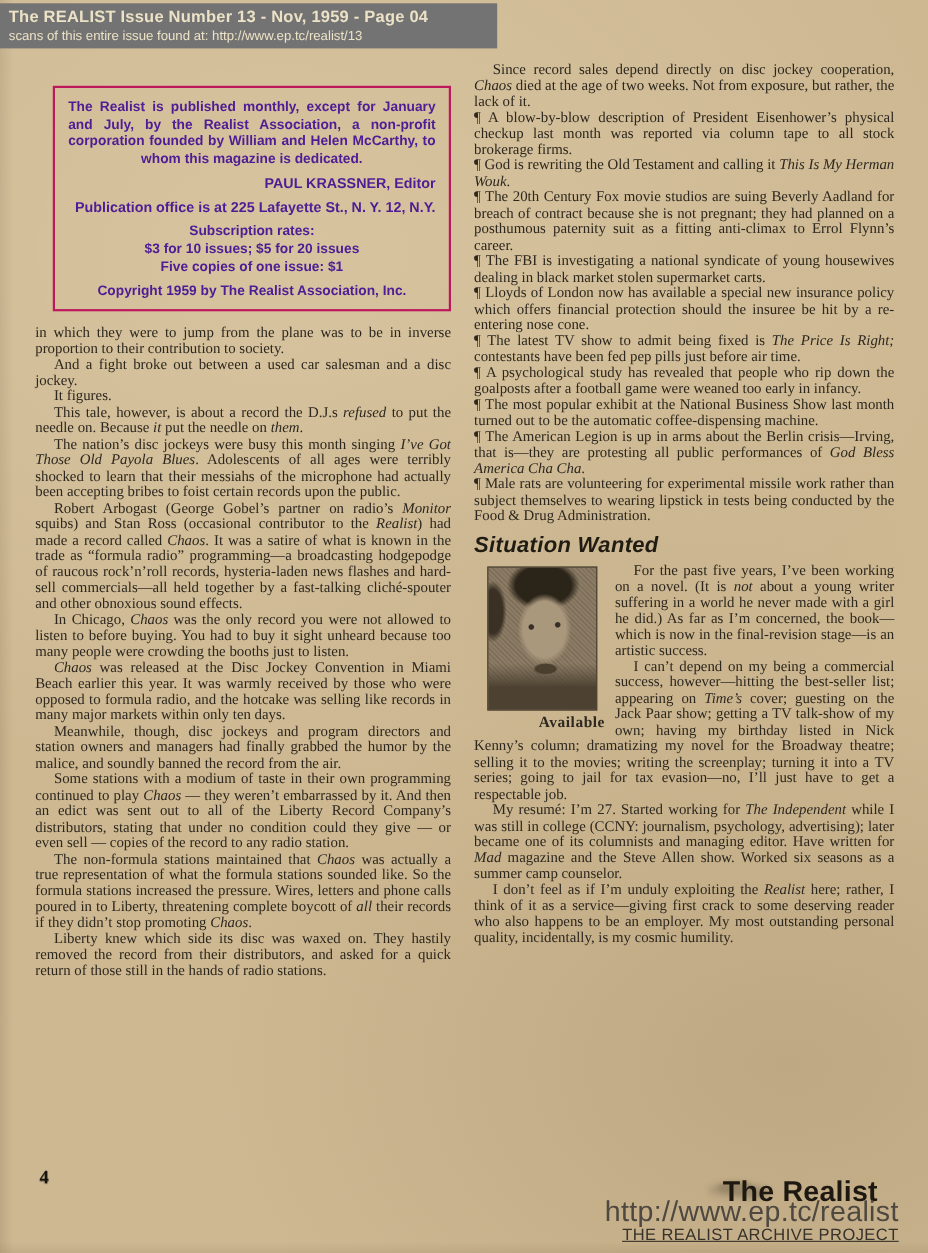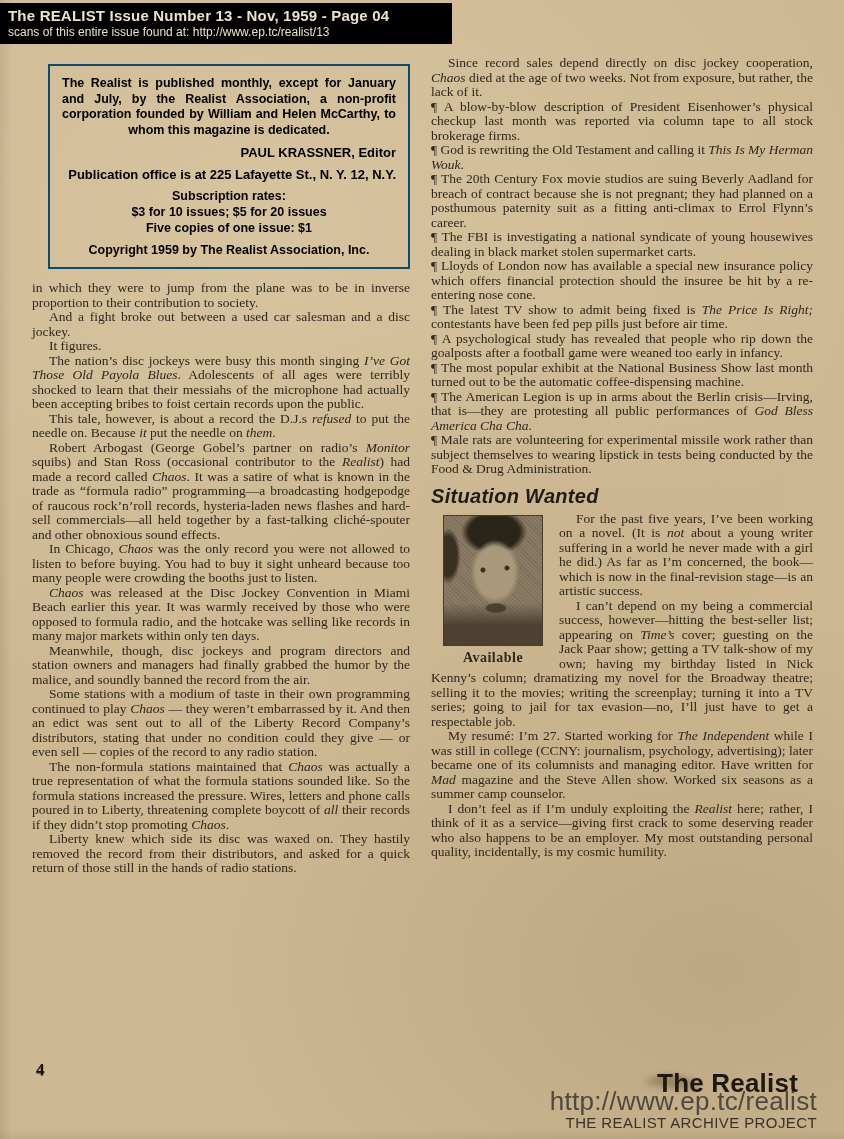--- a/index.html
+++ b/index.html
@@ -12,36 +12,36 @@
       radial-gradient(ellipse 700px 500px at 85% 85%, rgba(120,95,60,.18), rgba(0,0,0,0) 75%),
       radial-gradient(ellipse 500px 300px at 60% 45%, rgba(150,125,85,.10), rgba(0,0,0,0) 70%),
       linear-gradient(90deg, rgba(90,70,45,.14) 0, rgba(0,0,0,0) 12px),
       linear-gradient(0deg, rgba(90,70,45,.10) 0, rgba(0,0,0,0) 10px);
     font-family:"Liberation Serif", serif;
     color:#2e281f;
     overflow:hidden;
   }
   .title-bar {
     position:absolute; top:3px; left:0; width:452px;
-    background:#000000; color:#ece2c6;
+    background:#737373; color:#ece2c6;
     padding:4px 8px 5px 8px;
     font-family:"Liberation Sans", sans-serif;
   }
   .title-bar .l1 { font-size:15px; font-weight:bold; letter-spacing:.2px; white-space:nowrap; }
   .title-bar .l2 { font-size:12px; margin-top:1px; white-space:nowrap; }
 
   .col-left  { position:absolute; left:32px;  top:62px; width:378px; }
   .col-right { position:absolute; left:431px; top:56px; width:382px; }
 
   .masthead {
-    border:2px solid #0c4a6e;
-    margin:2px 0 12px 16px;
+    border:2px solid #be185d;
+    margin:16px 0 12px 16px;
     padding:10px 12px 10px;
     font-family:"Liberation Sans", sans-serif;
-    font-weight:bold; color:#000000;
+    font-weight:bold; color:#4c1d95;
     text-align:center;
   }
   .masthead .blurb { font-size:12.5px; line-height:15.5px; text-align:justify; text-align-last:center; }
   .masthead .row   { font-size:13px;   line-height:15px; margin-top:7px;text-align:right; }
   .masthead .sub1  { font-size:12.5px; margin-top:7px; }
   .masthead .sub2  { font-size:12.5px; margin-top:2px; }
   .masthead .sub3  { font-size:12.5px; margin-top:2px; }
   .masthead .copy  { font-size:12.5px; margin-top:8px; }
 
   .bodytext p {
@@ -67,21 +67,21 @@
     background-image:
       radial-gradient(circle 3px  at 39px 54px,  #372f25 0 2px, rgba(0,0,0,0) 3px),
       radial-gradient(circle 3px  at 63px 52px,  #372f25 0 2px, rgba(0,0,0,0) 3px),
       radial-gradient(ellipse 15px 7px at 52px 92px, rgba(70,58,42,.9) 0 60%, rgba(0,0,0,0) 75%),
       radial-gradient(ellipse 35px 46px at 51px 56px, #aa987d 0 55%, rgba(170,152,125,0) 70%),
       radial-gradient(ellipse 46px 32px at 50px 16px, #2b2419 0 55%, rgba(43,36,25,0) 72%),
       radial-gradient(ellipse 18px 40px at 4px 40px,  #3a3124 0 50%, rgba(0,0,0,0) 70%),
       linear-gradient(to top, #4d4232 0 20px, rgba(77,66,50,0) 42px),
       repeating-linear-gradient(45deg, rgba(35,29,20,.14) 0 1px, rgba(0,0,0,0) 1px 3px);
   }
-  .photo-caption { font-weight:bold; font-size:14px; margin-top:4px; letter-spacing:.5px; }
+  .photo-caption { font-weight:bold; font-size:14px; margin-top:4px; letter-spacing:.5px;text-align:right; }
 
   .page-num {
     position:absolute; left:36px; top:1060px;
     font-weight:bold; font-size:17px; color:#17130d;
     text-shadow:0 1px 1px rgba(20,15,8,.55);
   }
   .logo {
     position:absolute; right:46px; top:1068px;
     font-family:"Liberation Sans", sans-serif;
     font-weight:bold; font-size:26px; letter-spacing:.2px;
@@ -96,21 +96,21 @@
     filter:blur(2px);
   }
   .archive-url {
     position:absolute; right:27px; top:1086px;
     font-family:"Liberation Sans", sans-serif;
     font-size:26px; color:#4e4840; letter-spacing:.3px;
   }
   .archive-label {
     position:absolute; right:27px; top:1114px;
     font-family:"Liberation Sans", sans-serif;
-    font-size:15px; color:#37322a; letter-spacing:.4px;
+    font-size:15px; color:#37322a; letter-spacing:.4px;text-decoration:underline;
   }
 </style>
 </head>
 <body>
 
 <div class="title-bar">
   <div class="l1">The REALIST Issue Number 13 - Nov, 1959 - Page 04</div>
   <div class="l2">scans of this entire issue found at: http://www.ep.tc/realist/13</div>
 </div>
 
@@ -121,22 +121,22 @@
     <div class="row">Publication office is at 225 Lafayette St., N. Y. 12, N.Y.</div>
     <div class="sub1">Subscription rates:</div>
     <div class="sub2">$3 for 10 issues; $5 for 20 issues</div>
     <div class="sub3">Five copies of one issue: $1</div>
     <div class="copy">Copyright 1959 by The Realist Association, Inc.</div>
   </div>
   <div class="bodytext">
     <p class="no-indent">in which they were to jump from the plane was to be in inverse proportion to their contribution to society.</p>
     <p>And a fight broke out between a used car salesman and a disc jockey.</p>
     <p>It figures.</p>
+    <p>This tale, however, is about a record the D.J.s <i>refused</i> to put the needle on. Because <i>it</i> put the needle on <i>them</i>.</p>
     <p>The nation’s disc jockeys were busy this month singing <i>I’ve Got Those Old Payola Blues</i>. Adolescents of all ages were terribly shocked to learn that their messiahs of the microphone had actually been accepting bribes to foist certain records upon the public.</p>
-    <p>This tale, however, is about a record the D.J.s <i>refused</i> to put the needle on. Because <i>it</i> put the needle on <i>them</i>.</p>
     <p>Robert Arbogast (George Gobel’s partner on radio’s <i>Monitor</i> squibs) and Stan Ross (occasional contributor to the <i>Realist</i>) had made a record called <i>Chaos</i>. It was a satire of what is known in the trade as “formula radio” programming—a broadcasting hodgepodge of raucous rock’n’roll records, hysteria-laden news flashes and hard-sell commercials—all held together by a fast-talking cliché-spouter and other obnoxious sound effects.</p>
     <p>In Chicago, <i>Chaos</i> was the only record you were not allowed to listen to before buying. You had to buy it sight unheard because too many people were crowding the booths just to listen.</p>
     <p><i>Chaos</i> was released at the Disc Jockey Convention in Miami Beach earlier this year. It was warmly received by those who were opposed to formula radio, and the hotcake was selling like records in many major markets within only ten days.</p>
     <p>Meanwhile, though, disc jockeys and program directors and station owners and managers had finally grabbed the humor by the malice, and soundly banned the record from the air.</p>
     <p>Some stations with a modium of taste in their own programming continued to play <i>Chaos</i> — they weren’t embarrassed by it. And then an edict was sent out to all of the Liberty Record Company’s distributors, stating that under no condition could they give — or even sell — copies of the record to any radio station.</p>
     <p>The non-formula stations maintained that <i>Chaos</i> was actually a true representation of what the formula stations sounded like. So the formula stations increased the pressure. Wires, letters and phone calls poured in to Liberty, threatening complete boycott of <i>all</i> their records if they didn’t stop promoting <i>Chaos</i>.</p>
     <p>Liberty knew which side its disc was waxed on. They hastily removed the record from their distributors, and asked for a quick return of those still in the hands of radio stations.</p>
   </div>
 </div>
 

